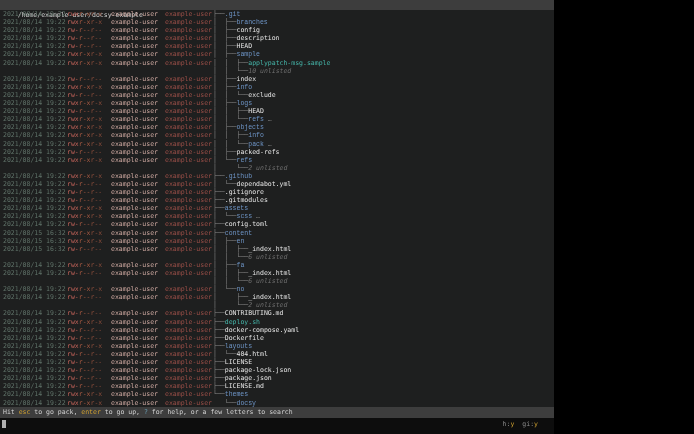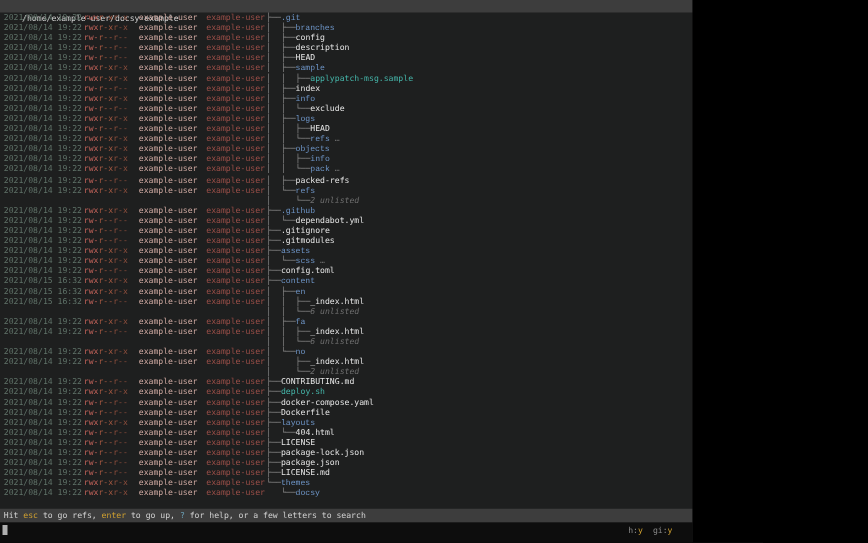--- a/index.html
+++ b/index.html
@@ -54,20 +54,21 @@
   </div>
 
   <div class="tree">
       <div class="row"><span class="col-date">2021/08/14 19:22</span><span class="col-perm"><span class="perm-u">rwx</span><span class="perm-g">r-x</span><span class="perm-o">r-x</span></span><span class="col-owner">example-user</span><span class="col-group">example-user</span><span class="col-tree"><span class="prefix">├──</span><span class="nm-dir">.git</span></span></div>
       <div class="row"><span class="col-date">2021/08/14 19:22</span><span class="col-perm"><span class="perm-u">rwx</span><span class="perm-g">r-x</span><span class="perm-o">r-x</span></span><span class="col-owner">example-user</span><span class="col-group">example-user</span><span class="col-tree"><span class="prefix">│  ├──</span><span class="nm-dir">branches</span></span></div>
       <div class="row"><span class="col-date">2021/08/14 19:22</span><span class="col-perm"><span class="perm-u">rw-</span><span class="perm-g">r--</span><span class="perm-o">r--</span></span><span class="col-owner">example-user</span><span class="col-group">example-user</span><span class="col-tree"><span class="prefix">│  ├──</span><span class="nm-file">config</span></span></div>
       <div class="row"><span class="col-date">2021/08/14 19:22</span><span class="col-perm"><span class="perm-u">rw-</span><span class="perm-g">r--</span><span class="perm-o">r--</span></span><span class="col-owner">example-user</span><span class="col-group">example-user</span><span class="col-tree"><span class="prefix">│  ├──</span><span class="nm-file">description</span></span></div>
       <div class="row"><span class="col-date">2021/08/14 19:22</span><span class="col-perm"><span class="perm-u">rw-</span><span class="perm-g">r--</span><span class="perm-o">r--</span></span><span class="col-owner">example-user</span><span class="col-group">example-user</span><span class="col-tree"><span class="prefix">│  ├──</span><span class="nm-file">HEAD</span></span></div>
       <div class="row"><span class="col-date">2021/08/14 19:22</span><span class="col-perm"><span class="perm-u">rwx</span><span class="perm-g">r-x</span><span class="perm-o">r-x</span></span><span class="col-owner">example-user</span><span class="col-group">example-user</span><span class="col-tree"><span class="prefix">│  ├──</span><span class="nm-dir">sample</span></span></div>
       <div class="row"><span class="col-date">2021/08/14 19:22</span><span class="col-perm"><span class="perm-u">rwx</span><span class="perm-g">r-x</span><span class="perm-o">r-x</span></span><span class="col-owner">example-user</span><span class="col-group">example-user</span><span class="col-tree"><span class="prefix">│  │  ├──</span><span class="nm-exec">applypatch-msg.sample</span></span></div>
+      <div class="row"><span class="col-tree"><span class="prefix">│  │  └──</span><span class="nm-unlisted">10 unlisted</span></span></div>
       <div class="row"><span class="col-date">2021/08/14 19:22</span><span class="col-perm"><span class="perm-u">rw-</span><span class="perm-g">r--</span><span class="perm-o">r--</span></span><span class="col-owner">example-user</span><span class="col-group">example-user</span><span class="col-tree"><span class="prefix">│  ├──</span><span class="nm-file">index</span></span></div>
       <div class="row"><span class="col-date">2021/08/14 19:22</span><span class="col-perm"><span class="perm-u">rwx</span><span class="perm-g">r-x</span><span class="perm-o">r-x</span></span><span class="col-owner">example-user</span><span class="col-group">example-user</span><span class="col-tree"><span class="prefix">│  ├──</span><span class="nm-dir">info</span></span></div>
       <div class="row"><span class="col-date">2021/08/14 19:22</span><span class="col-perm"><span class="perm-u">rw-</span><span class="perm-g">r--</span><span class="perm-o">r--</span></span><span class="col-owner">example-user</span><span class="col-group">example-user</span><span class="col-tree"><span class="prefix">│  │  └──</span><span class="nm-file">exclude</span></span></div>
       <div class="row"><span class="col-date">2021/08/14 19:22</span><span class="col-perm"><span class="perm-u">rwx</span><span class="perm-g">r-x</span><span class="perm-o">r-x</span></span><span class="col-owner">example-user</span><span class="col-group">example-user</span><span class="col-tree"><span class="prefix">│  ├──</span><span class="nm-dir">logs</span></span></div>
       <div class="row"><span class="col-date">2021/08/14 19:22</span><span class="col-perm"><span class="perm-u">rw-</span><span class="perm-g">r--</span><span class="perm-o">r--</span></span><span class="col-owner">example-user</span><span class="col-group">example-user</span><span class="col-tree"><span class="prefix">│  │  ├──</span><span class="nm-file">HEAD</span></span></div>
       <div class="row"><span class="col-date">2021/08/14 19:22</span><span class="col-perm"><span class="perm-u">rwx</span><span class="perm-g">r-x</span><span class="perm-o">r-x</span></span><span class="col-owner">example-user</span><span class="col-group">example-user</span><span class="col-tree"><span class="prefix">│  │  └──</span><span class="nm-dir">refs</span><span class="suffix"> …</span></span></div>
       <div class="row"><span class="col-date">2021/08/14 19:22</span><span class="col-perm"><span class="perm-u">rwx</span><span class="perm-g">r-x</span><span class="perm-o">r-x</span></span><span class="col-owner">example-user</span><span class="col-group">example-user</span><span class="col-tree"><span class="prefix">│  ├──</span><span class="nm-dir">objects</span></span></div>
       <div class="row"><span class="col-date">2021/08/14 19:22</span><span class="col-perm"><span class="perm-u">rwx</span><span class="perm-g">r-x</span><span class="perm-o">r-x</span></span><span class="col-owner">example-user</span><span class="col-group">example-user</span><span class="col-tree"><span class="prefix">│  │  ├──</span><span class="nm-dir">info</span></span></div>
       <div class="row"><span class="col-date">2021/08/14 19:22</span><span class="col-perm"><span class="perm-u">rwx</span><span class="perm-g">r-x</span><span class="perm-o">r-x</span></span><span class="col-owner">example-user</span><span class="col-group">example-user</span><span class="col-tree"><span class="prefix">│  │  └──</span><span class="nm-dir">pack</span><span class="suffix"> …</span></span></div>
       <div class="row"><span class="col-date">2021/08/14 19:22</span><span class="col-perm"><span class="perm-u">rw-</span><span class="perm-g">r--</span><span class="perm-o">r--</span></span><span class="col-owner">example-user</span><span class="col-group">example-user</span><span class="col-tree"><span class="prefix">│  ├──</span><span class="nm-file">packed-refs</span></span></div>
@@ -97,19 +98,19 @@
       <div class="row"><span class="col-date">2021/08/14 19:22</span><span class="col-perm"><span class="perm-u">rwx</span><span class="perm-g">r-x</span><span class="perm-o">r-x</span></span><span class="col-owner">example-user</span><span class="col-group">example-user</span><span class="col-tree"><span class="prefix">├──</span><span class="nm-dir">layouts</span></span></div>
       <div class="row"><span class="col-date">2021/08/14 19:22</span><span class="col-perm"><span class="perm-u">rw-</span><span class="perm-g">r--</span><span class="perm-o">r--</span></span><span class="col-owner">example-user</span><span class="col-group">example-user</span><span class="col-tree"><span class="prefix">│  └──</span><span class="nm-file">404.html</span></span></div>
       <div class="row"><span class="col-date">2021/08/14 19:22</span><span class="col-perm"><span class="perm-u">rw-</span><span class="perm-g">r--</span><span class="perm-o">r--</span></span><span class="col-owner">example-user</span><span class="col-group">example-user</span><span class="col-tree"><span class="prefix">├──</span><span class="nm-file">LICENSE</span></span></div>
       <div class="row"><span class="col-date">2021/08/14 19:22</span><span class="col-perm"><span class="perm-u">rw-</span><span class="perm-g">r--</span><span class="perm-o">r--</span></span><span class="col-owner">example-user</span><span class="col-group">example-user</span><span class="col-tree"><span class="prefix">├──</span><span class="nm-file">package-lock.json</span></span></div>
       <div class="row"><span class="col-date">2021/08/14 19:22</span><span class="col-perm"><span class="perm-u">rw-</span><span class="perm-g">r--</span><span class="perm-o">r--</span></span><span class="col-owner">example-user</span><span class="col-group">example-user</span><span class="col-tree"><span class="prefix">├──</span><span class="nm-file">package.json</span></span></div>
       <div class="row"><span class="col-date">2021/08/14 19:22</span><span class="col-perm"><span class="perm-u">rw-</span><span class="perm-g">r--</span><span class="perm-o">r--</span></span><span class="col-owner">example-user</span><span class="col-group">example-user</span><span class="col-tree"><span class="prefix">├──</span><span class="nm-file">LICENSE.md</span></span></div>
       <div class="row"><span class="col-date">2021/08/14 19:22</span><span class="col-perm"><span class="perm-u">rwx</span><span class="perm-g">r-x</span><span class="perm-o">r-x</span></span><span class="col-owner">example-user</span><span class="col-group">example-user</span><span class="col-tree"><span class="prefix">└──</span><span class="nm-dir">themes</span></span></div>
       <div class="row"><span class="col-date">2021/08/14 19:22</span><span class="col-perm"><span class="perm-u">rwx</span><span class="perm-g">r-x</span><span class="perm-o">r-x</span></span><span class="col-owner">example-user</span><span class="col-group">example-user</span><span class="col-tree"><span class="prefix">   └──</span><span class="nm-dir">docsy</span></span></div>
     </div>
 
-  <div class="statusbar"><span>Hit </span><span class="seg-key">esc</span><span> to go refs, </span><span class="seg-key">enter</span><span> to go up, </span><span class="seg-help">?</span><span> for help, or a few letters to search</span></div>
+  <div class="statusbar"><span>Hit </span><span class="seg-key">esc</span><span> to go pack, </span><span class="seg-key">enter</span><span> to go up, </span><span class="seg-help">?</span><span> for help, or a few letters to search</span></div>
 
   <div class="inputbar">
     <span class="cursor"></span>
     <span class="flags"><span class="flag"><span class="flag-label">h:</span><span class="flag-value">y</span></span><span class="flag"><span class="flag-label">gi:</span><span class="flag-value">y</span></span></span>
   </div>
 </div>
 
 </body></html>

